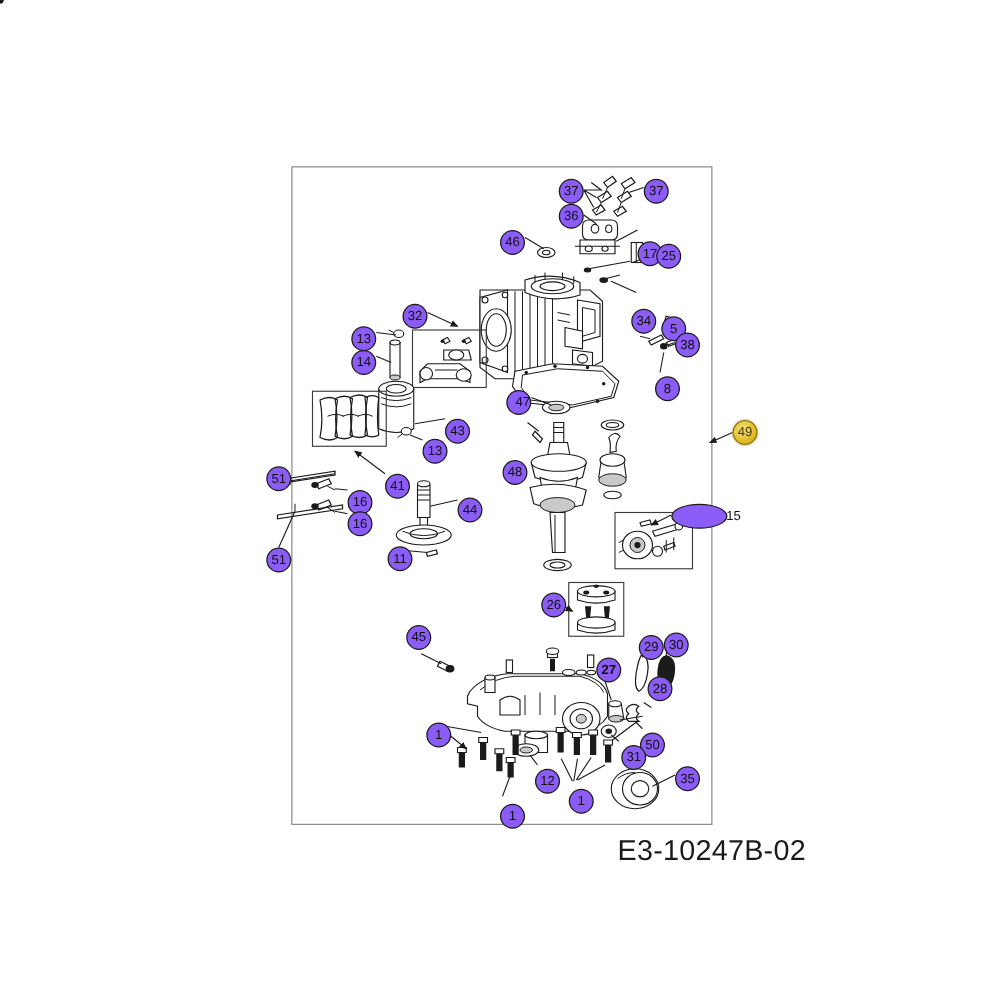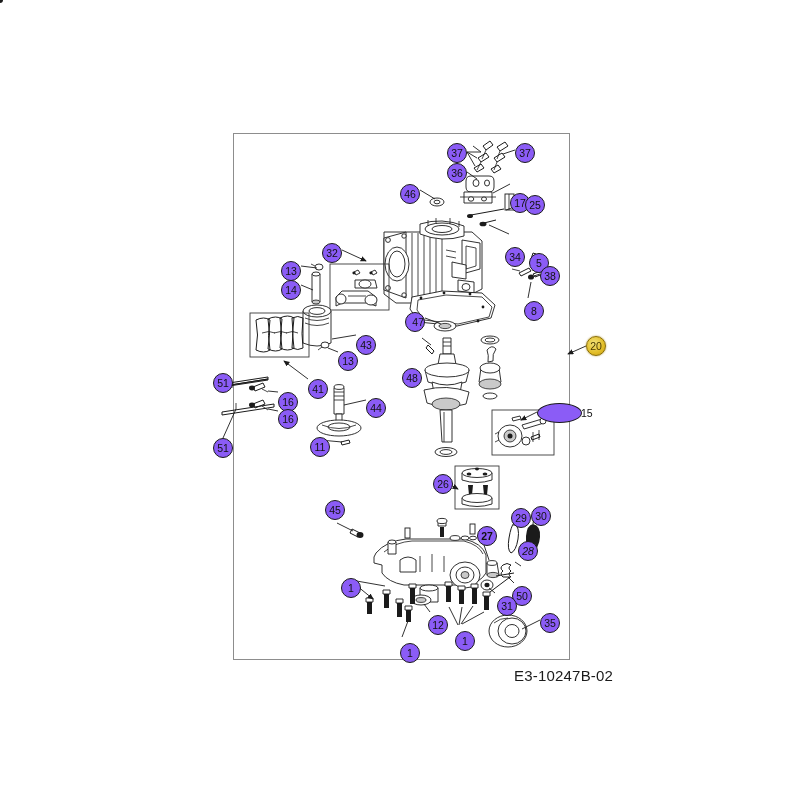--- a/index.html
+++ b/index.html
@@ -32,26 +32,25 @@
     left: 0;
     top: 0;
     width: 800px;
     height: 800px;
     pointer-events: none;
   }
   #sheet-code {
     position: absolute;
     left: 494px;
     top: 667px;
-    font-size: 15px;
+    font-size: 23px;
     letter-spacing: 0.2px;
     color: #1b1b1b;
     font-family: "Liberation Sans", sans-serif;
     white-space: nowrap;
-    margin-left: 20px;
   }
   .callout {
     position: absolute;
     width: 20px;
     height: 20px;
     border-radius: 50%;
     border: 1.1px solid #1b1b1b;
     background: #8b5cf6;
     color: #111111;
     font-size: 10.5px;
@@ -501,36 +500,36 @@
       <div class="callout" style="left: 505px; top: 235px; margin-top: 12px;">34</div>
       <div class="callout" style="left: 322px; top: 243px;">32</div>
       <div class="callout" style="left: 529px; top: 253px;">5</div>
       <div class="callout" style="left: 281px; top: 261px;">13</div>
       <div class="callout" style="left: 540px; top: 266px;">38</div>
       <div class="callout" style="left: 281px; top: 280px;">14</div>
       <div class="callout" style="left: 524px; top: 301px;">8</div>
       <div class="callout" style="left: 405px; top: 312px; text-align: right;">47</div>
       <div class="callout" style="left: 402px; top: 332px; margin-top: 36px;">48</div>
       <div class="callout" style="left: 356px; top: 335px; text-align: center;">43</div>
-      <div class="callout highlight" style="left: 586px; top: 336px;">20</div>
+      <div class="callout highlight" style="left: 586px; top: 336px;">49</div>
       <div class="callout" style="left: 338px; top: 351px;">13</div>
       <div class="callout" style="left: 213px; top: 373px;">51</div>
       <div class="callout" style="left: 308px; top: 379px;">41</div>
       <div class="callout" style="left: 278px; top: 392px;">16</div>
       <div class="callout" style="left: 366px; top: 398px;">44</div>
       <div class="callout" style="left: 278px; top: 409px;">16</div>
       <div class="callout" style="left: 537px; top: 403px; padding-left: 43px;">15</div>
       <div class="callout" style="left: 310px; top: 437px;">11</div>
       <div class="callout" style="left: 213px; top: 438px;">51</div>
       <div class="callout" style="left: 433px; top: 474px;">26</div>
       <div class="callout" style="left: 511px; top: 508px;">29</div>
       <div class="callout" style="left: 531px; top: 506px;">30</div>
       <div class="callout" style="left: 325px; top: 500px;">45</div>
       <div class="callout" style="left: 477px; top: 526px; font-weight: bold;">27</div>
-      <div class="callout" style="left: 518px; top: 541px; font-style: italic;">28</div>
+      <div class="callout" style="left: 518px; top: 541px;">28</div>
       <div class="callout" style="left: 341px; top: 578px;">1</div>
       <div class="callout" style="left: 512px; top: 586px;">50</div>
       <div class="callout" style="left: 497px; top: 596px;">31</div>
       <div class="callout" style="left: 428px; top: 615px;">12</div>
       <div class="callout" style="left: 540px; top: 613px;">35</div>
       <div class="callout" style="left: 455px; top: 631px;">1</div>
       <div class="callout" style="left: 400px; top: 643px;">1</div>
     </div>
 
   <div id="sheet-code">E3-10247B-02</div>

